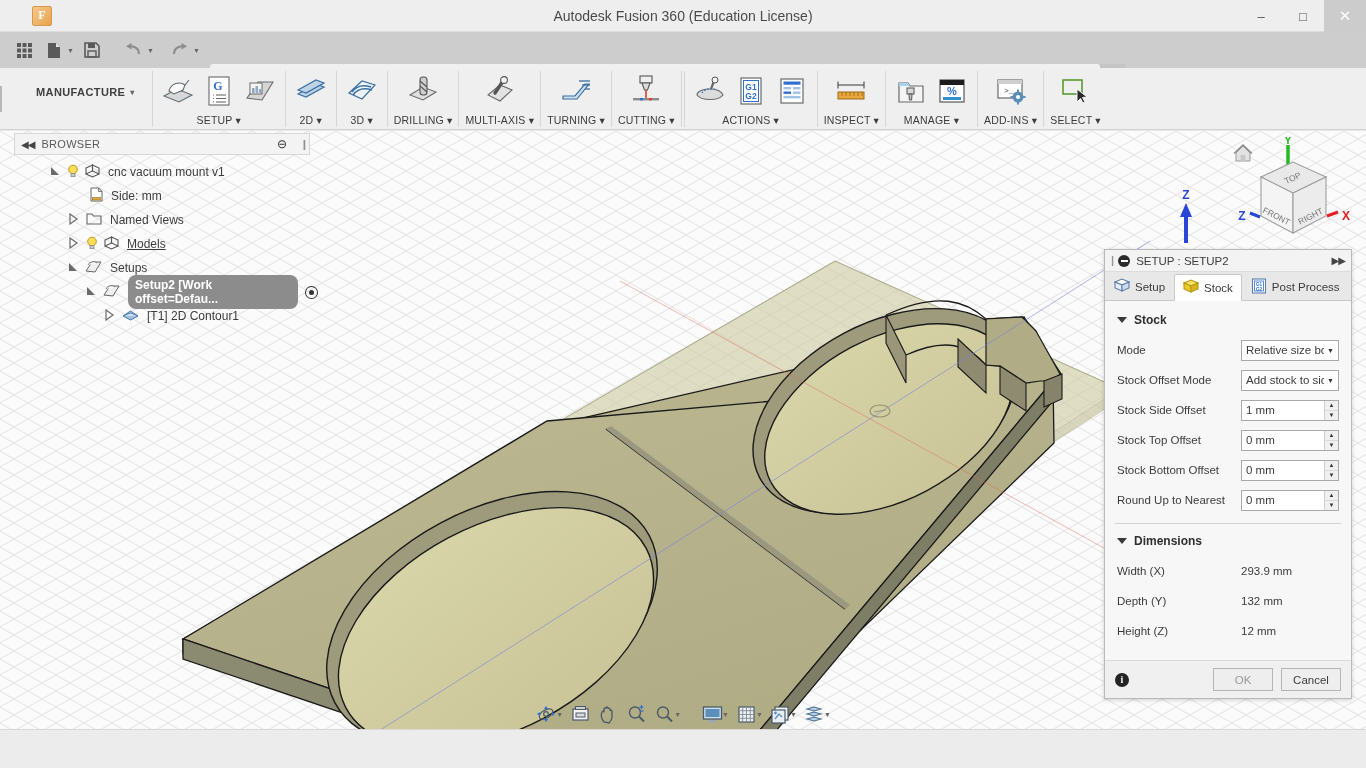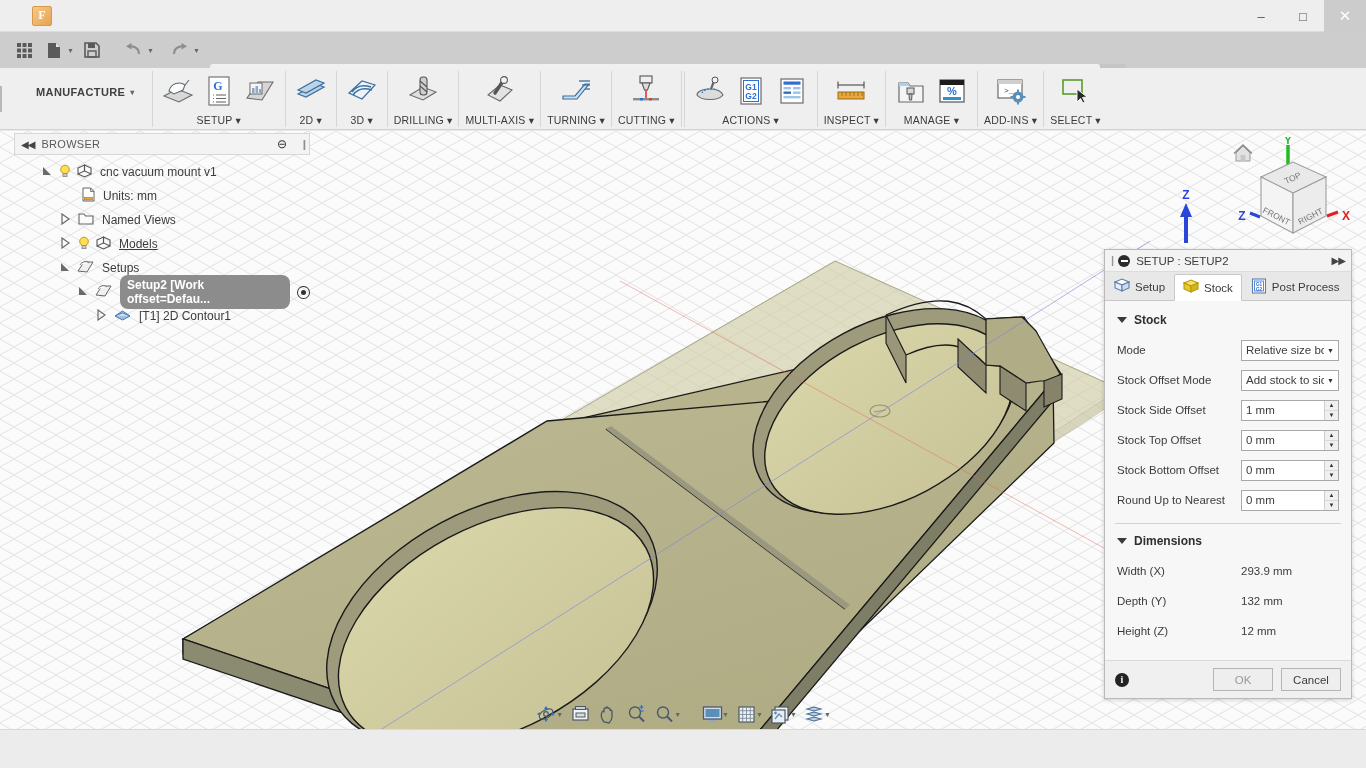--- a/index.html
+++ b/index.html
@@ -95,21 +95,21 @@
   .browser {
     position:absolute; left:14px; top:133px; width:296px; height:22px;
     background:#f3f3f3; border:1px solid #d6d6d6;
     display:flex; align-items:center;
   }
   .browser .bk { font-size:10px; color:#444; padding:0 7px 0 6px; letter-spacing:-1px;}
   .browser .btitle { font-size:11px; color:#5a5a5a; letter-spacing:0.3px; }
   .browser .bdot { position:absolute; right:22px; font-size:12px; color:#333; }
   .browser .bgrip { position:absolute; right:5px; font-size:10px; color:#777; letter-spacing:-2px;}
 
-  .tree { position:absolute; left:14px; top:160px; width:296px; }
+  .tree { position:absolute; left:22px; top:160px; width:296px; }
   .trow { display:flex; align-items:center; height:24px; font-size:12px; color:#3c3c3c; }
   .sel-row .lbl { background:#8c8c8c; color:#ffffff; font-weight:bold;
                   padding:3px 7px; border-radius:8px; }
   .radio-dot {
     width:13px;height:13px;border-radius:50%;border:1.5px solid #333;
     display:inline-flex;align-items:center;justify-content:center;margin-left:7px;
   }
   .radio-dot i{width:5px;height:5px;border-radius:50%;background:#333;display:block;}
 
   
@@ -208,20 +208,21 @@
   
   .viewcube { position:absolute; right:8px; top:6px; width:130px; height:120px; }
 </style>
 </head>
 <body>
 
 <div class="app">
 
   <div class="titlebar">
     <div class="app-logo">F</div>
+    <div class="title-text">Autodesk Fusion 360 (Education License)</div>
     <div class="winbtns">
       <div class="winbtn">–</div>
       <div class="winbtn">□</div>
       <div class="winbtn close">✕</div>
     </div>
   </div>
 
   <div class="qabar">
     <div class="qa-left">
       <div class="qa-ico">
@@ -731,21 +732,21 @@
     </div>
 
     <div class="trow" style="padding-left:68px;">
       <span style="margin-right:8px;">
         <svg width="13" height="15" viewBox="0 0 13 15">
           <path d="M1 1 H8.5 L12 4.5 V14 H1 Z" fill="#fff" stroke="#666" stroke-width="1"></path>
           <path d="M8.5 1 L12 4.5 H8.5 Z" fill="#ddd" stroke="#666" stroke-width="0.8"></path>
           <rect x="2.5" y="10.5" width="8" height="2.4" fill="#e8a83c" stroke="#9a6b18" stroke-width="0.6"></rect>
         </svg>
       </span>
-      <span class="lbl">Units: mm</span>
+      <span class="lbl">Side: mm</span>
     </div>
 
     <div class="trow" style="padding-left:46px;">
       <span style="margin-right:8px;">
         <svg width="10" height="12">
             <path d="M2 1 L9 6 L2 11 Z" fill="none" stroke="#6a6a6a" stroke-width="1.2"></path>
           </svg>
       </span>
       <span style="margin-right:8px;">
         <svg width="16" height="13" viewBox="0 0 16 13">

